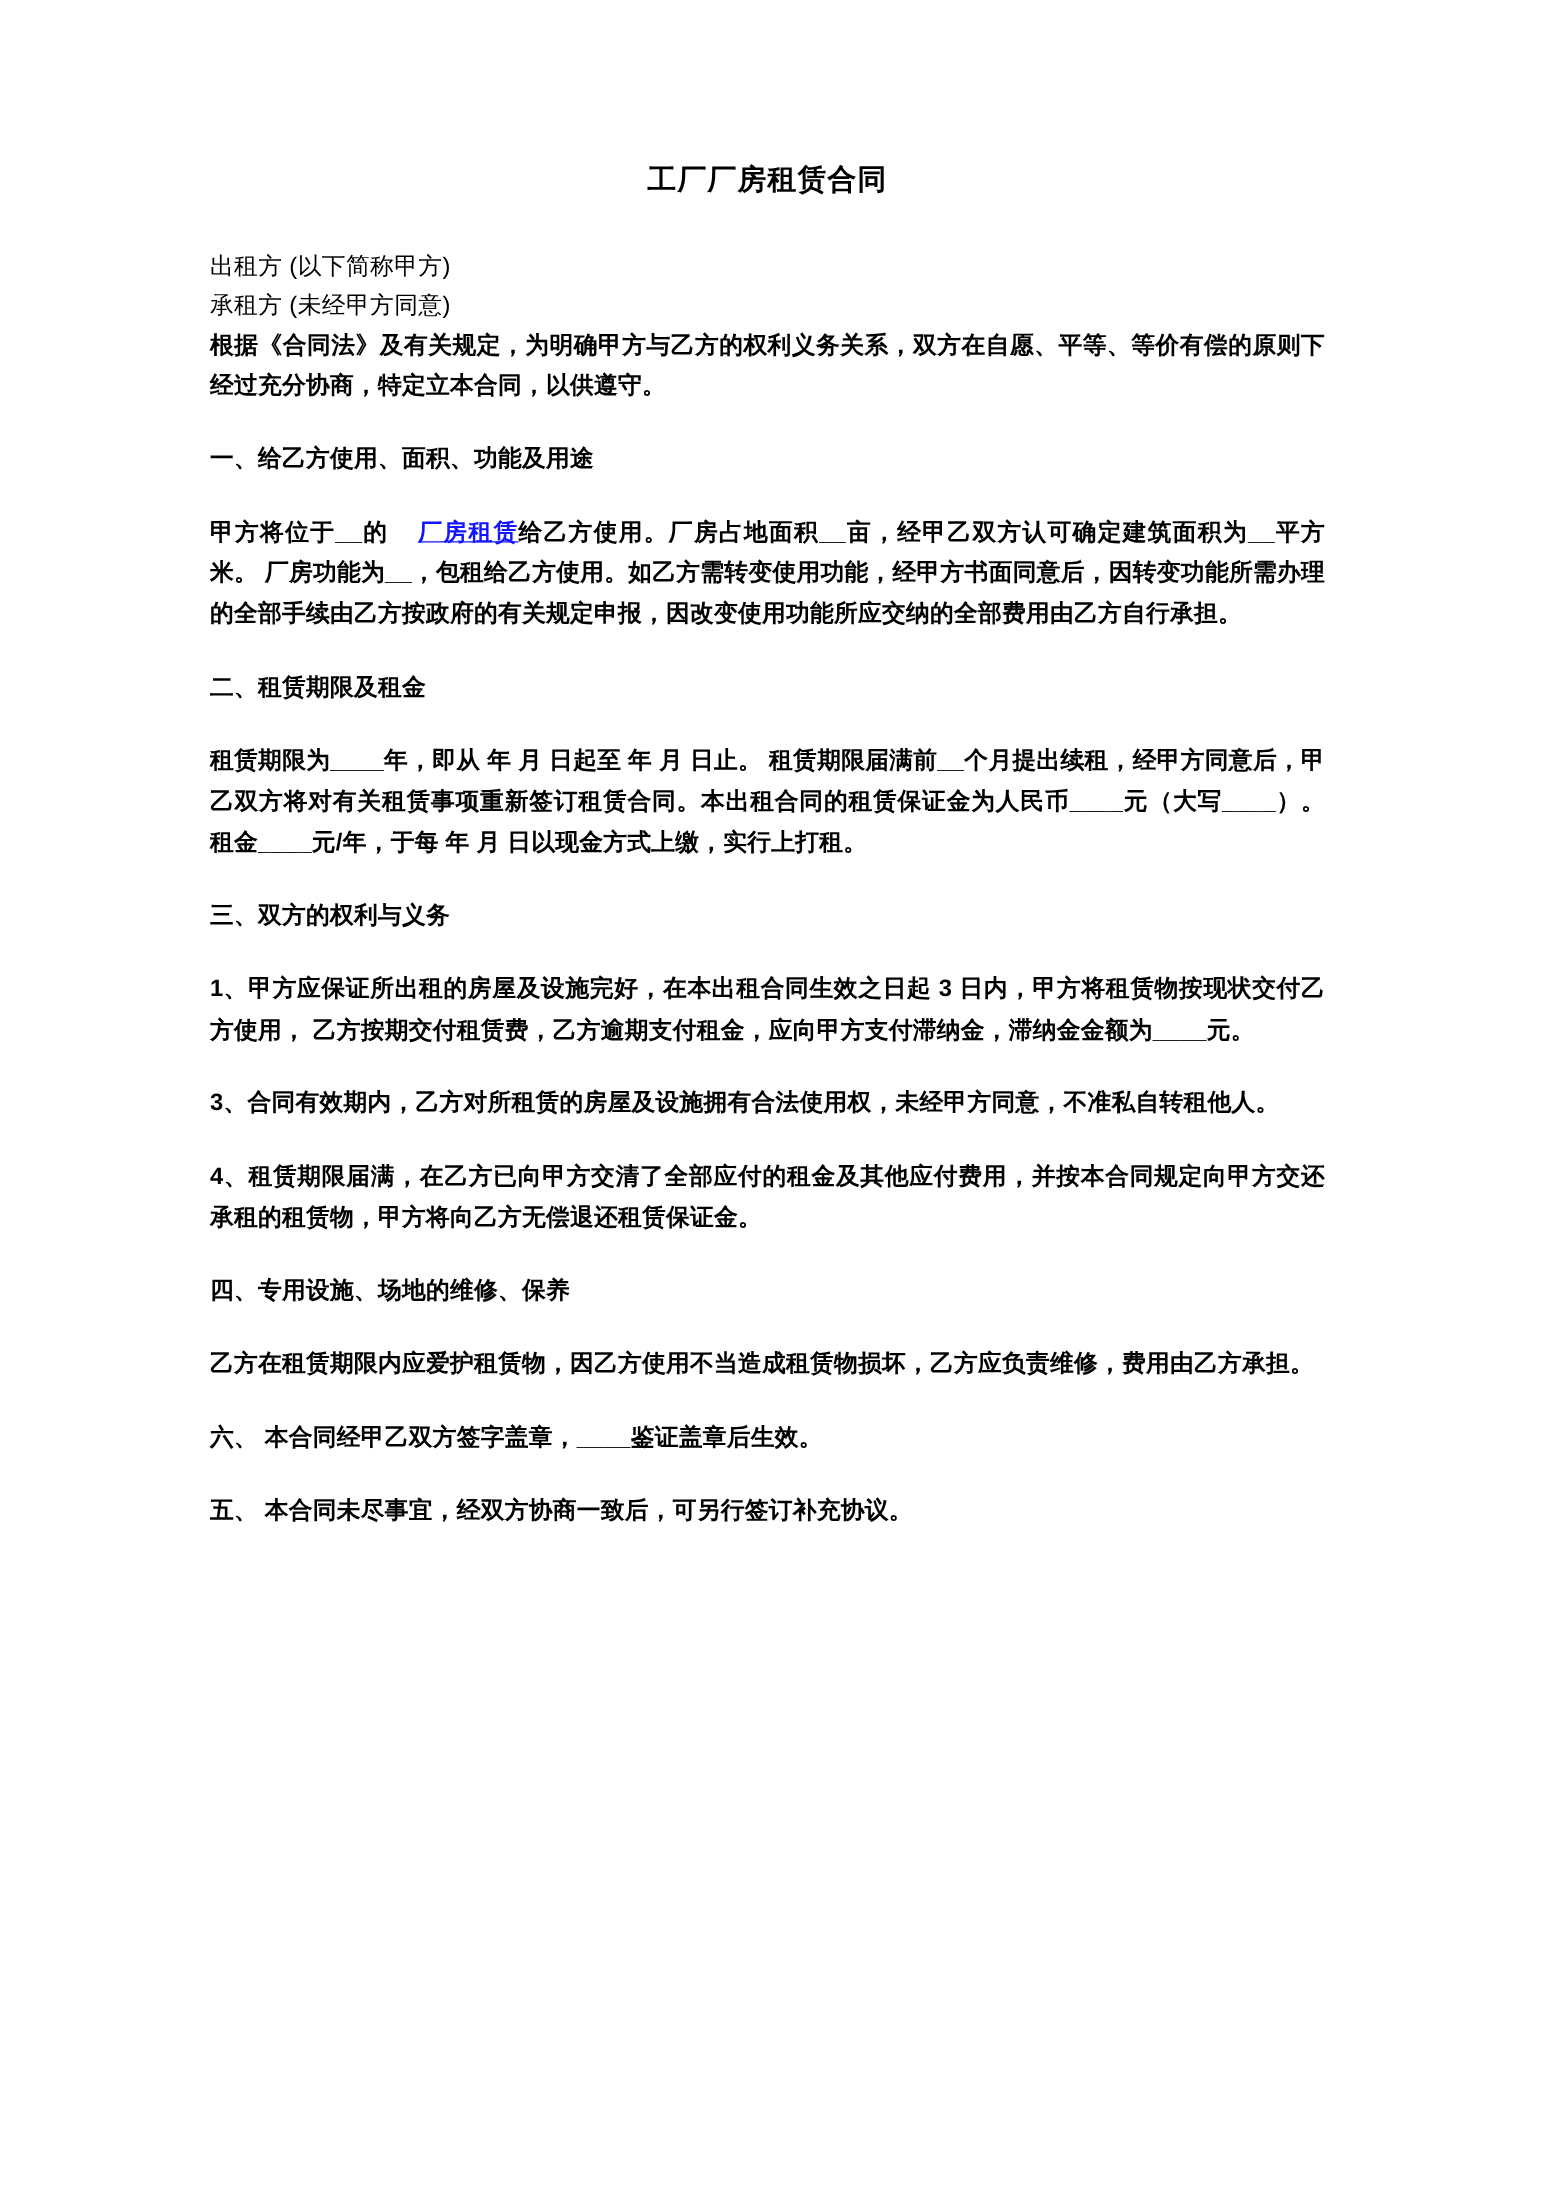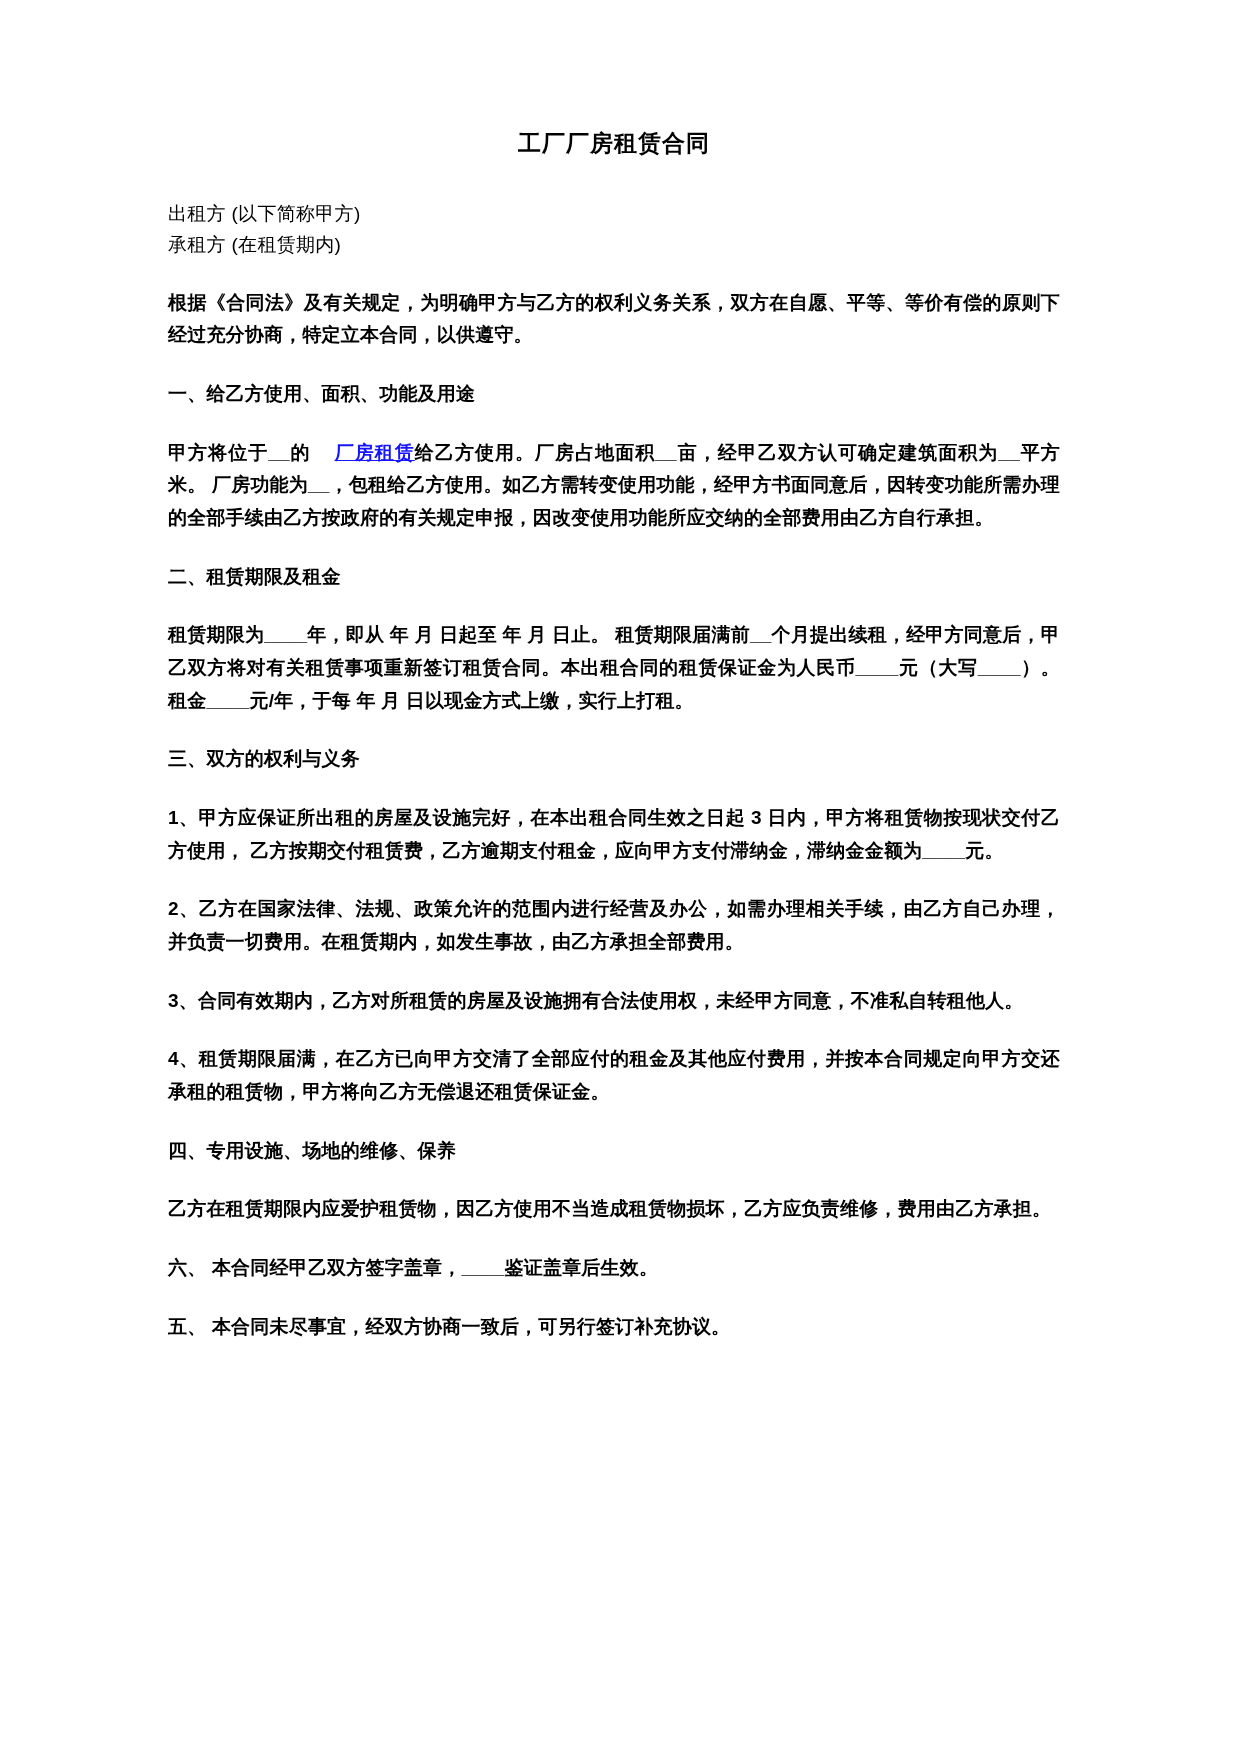--- a/index.html
+++ b/index.html
@@ -29,21 +29,20 @@
     margin: 0 0 40px 0;
   }
   .party-line {
     font-size: 19px;
     font-weight: normal;
     line-height: 1.62;
     margin: 0;
     letter-spacing: 0.3px;
   }
   .party-block {
-    margin-bottom: 26px;
   }
   p.body-para {
     font-size: 19px;
     font-weight: bold;
     line-height: 1.72;
     margin: 0 0 26px 0;
     text-align: justify;
     letter-spacing: 0.2px;
   }
   p.section-head {
@@ -62,33 +61,32 @@
 </style>
 </head>
 <body>
 
 <div class="page">
 
   <h1 class="doc-title">工厂厂房租赁合同</h1>
 
   <div class="party-block">
     <p class="party-line">出租方 (以下简称甲方)</p>
-    <p class="party-line">承租方 (在租赁期内)</p>
+    <p class="party-line">承租方 (未经甲方同意)</p>
   </div>
 
   <p class="body-para">根据《合同法》及有关规定，为明确甲方与乙方的权利义务关系，双方在自愿、平等、等价有偿的原则下经过充分协商，特定立本合同，以供遵守。</p>
 
   <div id="sections">
       <p class="section-head">一、给乙方使用、面积、功能及用途</p>
       <p class="body-para"><span>甲方将位于__的</span><span class="link">厂房租赁</span><span>给乙方使用。厂房占地面积__亩，经甲乙双方认可确定建筑面积为__平方米。 厂房功能为__，包租给乙方使用。如乙方需转变使用功能，经甲方书面同意后，因转变功能所需办理的全部手续由乙方按政府的有关规定申报，因改变使用功能所应交纳的全部费用由乙方自行承担。</span></p>
       <p class="section-head">二、租赁期限及租金</p>
       <p class="body-para"><span>租赁期限为____年，即从 年 月 日起至 年 月 日止。 租赁期限届满前__个月提出续租，经甲方同意后，甲乙双方将对有关租赁事项重新签订租赁合同。本出租合同的租赁保证金为人民币____元（大写____）。租金____元/年，于每 年 月 日以现金方式上缴，实行上打租。</span></p>
       <p class="section-head">三、双方的权利与义务</p>
       <p class="body-para"><span>1、甲方应保证所出租的房屋及设施完好，在本出租合同生效之日起 3 日内，甲方将租赁物按现状交付乙方使用， 乙方按期交付租赁费，乙方逾期支付租金，应向甲方支付滞纳金，滞纳金金额为____元。</span></p>
-      <p class="body-para"><span>2、乙方在国家法律、法规、政策允许的范围内进行经营及办公，如需办理相关手续，由乙方自己办理，并负责一切费用。在租赁期内，如发生事故，由乙方承担全部费用。</span></p>
       <p class="body-para"><span>3、合同有效期内，乙方对所租赁的房屋及设施拥有合法使用权，未经甲方同意，不准私自转租他人。</span></p>
       <p class="body-para"><span>4、租赁期限届满，在乙方已向甲方交清了全部应付的租金及其他应付费用，并按本合同规定向甲方交还承租的租赁物，甲方将向乙方无偿退还租赁保证金。</span></p>
       <p class="section-head">四、专用设施、场地的维修、保养</p>
       <p class="body-para"><span>乙方在租赁期限内应爱护租赁物，因乙方使用不当造成租赁物损坏，乙方应负责维修，费用由乙方承担。</span></p>
       <p class="section-head">六、 本合同经甲乙双方签字盖章，____鉴证盖章后生效。</p>
       <p class="section-head">五、 本合同未尽事宜，经双方协商一致后，可另行签订补充协议。</p>
     </div>
 
 </div>
 

